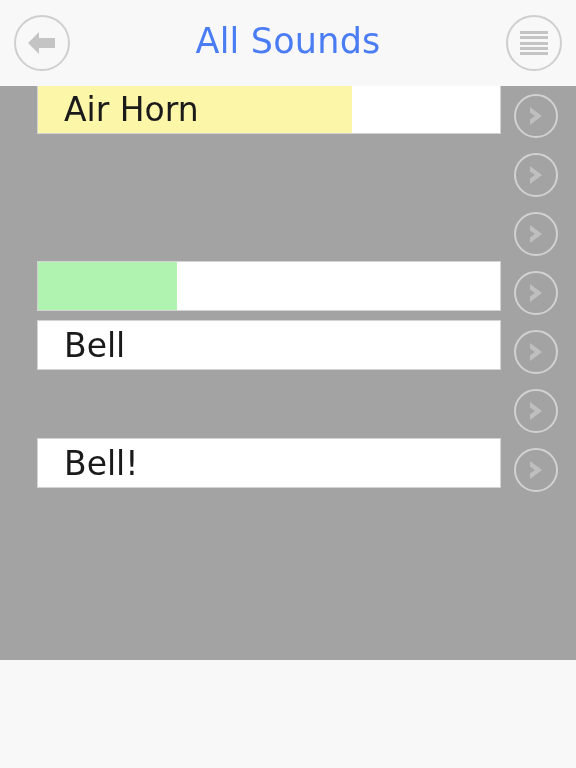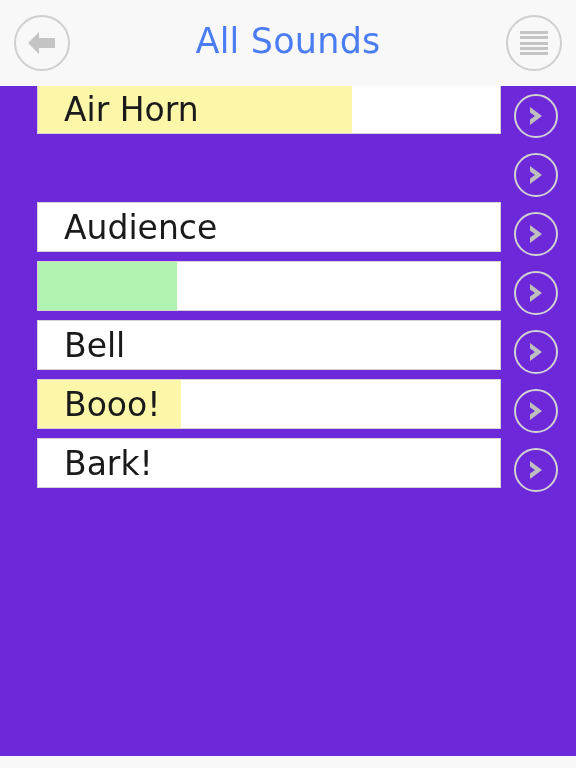--- a/index.html
+++ b/index.html
@@ -10,22 +10,22 @@
     width: 576px;
     height: 768px;
     overflow: hidden;
     background: #f8f8f8;
     font-family: "DejaVu Sans", "Liberation Sans", sans-serif;
     -webkit-font-smoothing: antialiased;
   }
   .app {
     position: relative;
     width: 576px;
-    height: 756px;
-    background: #6d28d9;
+    height: 660px;
+    background: #a3a3a3;
     overflow: hidden;
   }
 
   
   .header {
     position: relative;
     height: 86px;
     background: #f8f8f8;
     display: flex;
     align-items: center;
@@ -188,24 +188,20 @@
           </div>
         </li>
         <li class="row">
           <div class="chevron-btn">
             <svg width="20" height="22" viewBox="0 0 20 22">
               <path d="M4 2 L16 11 L4 20 L4 14.5 L9 11 L4 7.5 Z" fill="#bfbfbf"></path>
             </svg>
           </div>
         </li>
         <li class="row">
-          <div class="cell">
-            <div class="cell-hl"></div>
-            <div class="cell-label">Audience</div>
-          </div>
           <div class="chevron-btn">
             <svg width="20" height="22" viewBox="0 0 20 22">
               <path d="M4 2 L16 11 L4 20 L4 14.5 L9 11 L4 7.5 Z" fill="#bfbfbf"></path>
             </svg>
           </div>
         </li>
         <li class="row">
           <div class="cell">
             <div class="cell-hl" style="background: rgb(176, 243, 176); width: 30%;"></div>
           </div>
@@ -220,34 +216,30 @@
             <div class="cell-hl"></div>
             <div class="cell-label">Bell</div>
           </div>
           <div class="chevron-btn">
             <svg width="20" height="22" viewBox="0 0 20 22">
               <path d="M4 2 L16 11 L4 20 L4 14.5 L9 11 L4 7.5 Z" fill="#bfbfbf"></path>
             </svg>
           </div>
         </li>
         <li class="row">
-          <div class="cell">
-            <div class="cell-hl" style="background: rgb(251, 246, 168); width: 31%;"></div>
-            <div class="cell-label">Booo!</div>
-          </div>
           <div class="chevron-btn">
             <svg width="20" height="22" viewBox="0 0 20 22">
               <path d="M4 2 L16 11 L4 20 L4 14.5 L9 11 L4 7.5 Z" fill="#bfbfbf"></path>
             </svg>
           </div>
         </li>
         <li class="row">
           <div class="cell">
             <div class="cell-hl"></div>
-            <div class="cell-label">Bark!</div>
+            <div class="cell-label">Bell!</div>
           </div>
           <div class="chevron-btn">
             <svg width="20" height="22" viewBox="0 0 20 22">
               <path d="M4 2 L16 11 L4 20 L4 14.5 L9 11 L4 7.5 Z" fill="#bfbfbf"></path>
             </svg>
           </div>
         </li>
       </ul>
   </div>
 

